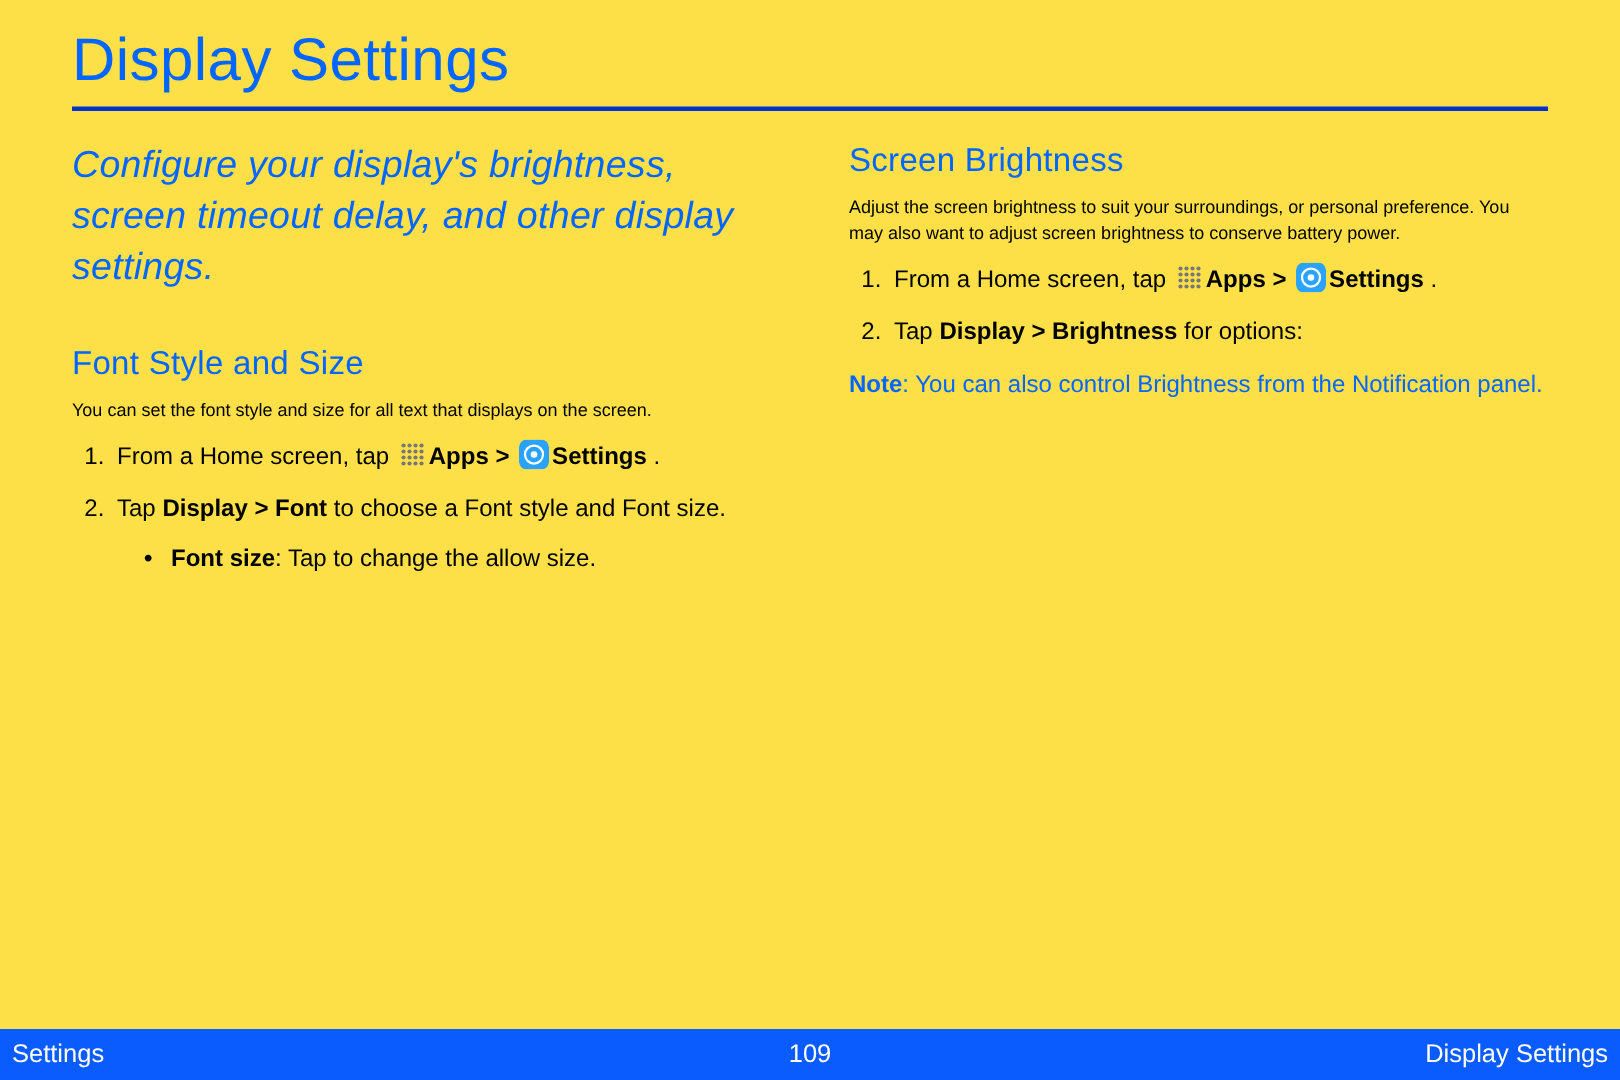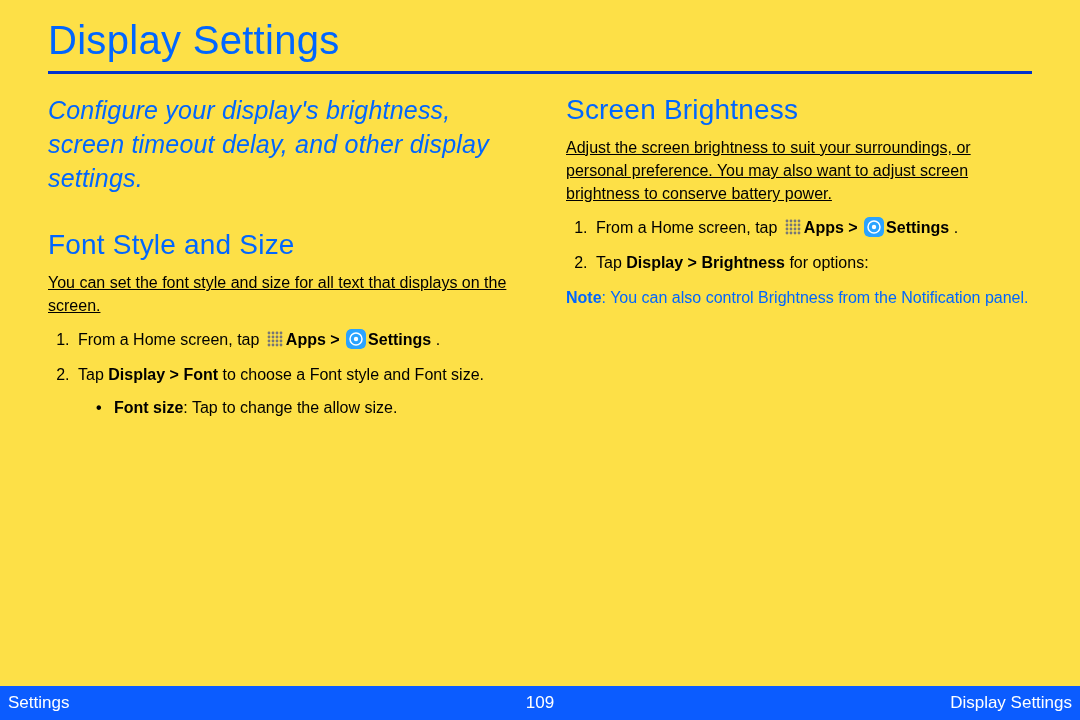--- a/index.html
+++ b/index.html
@@ -13,24 +13,24 @@
     padding-bottom: 8px;
   }
   .rule { height: 3px; background: #0033cc; margin-bottom: 20px; }
   .cols { display: flex; gap: 52px; }
   .col { flex: 1; }
   .intro {
     font-style: italic; color: #0066ff; font-size: 25px; font-weight: 300;
     line-height: 1.35; margin-bottom: 34px; letter-spacing: 0.2px;
   }
   .h2 {
-    color: #0066ff; font-size: 28px; font-weight: 400; margin-bottom: 10px;
+    color: #0066ff; font-size: 22px; font-weight: 400; margin-bottom: 10px;
     letter-spacing: 0.2px;
   }
-  .body { font-size: 16px; line-height: 1.45; margin-bottom: 10px; text-decoration: underline; }
+  .body { font-size: 12px; line-height: 1.45; margin-bottom: 10px; }
   ol.steps { list-style: decimal; padding-left: 26px; font-size: 16px; line-height: 1.45; }
   ol.steps > li { margin-bottom: 12px; padding-left: 4px; }
   ul.bul1 { list-style: none; padding-left: 18px; margin-top: 10px; font-size: 16px; }
   ul.bul1 > li { position: relative; margin-bottom: 12px; padding-left: 18px; line-height:1.45; }
   ul.bul1 > li::before { content: "•"; position: absolute; left: 0; font-weight: bold; }
   ul.bul2 { list-style: none; padding-left: 18px; margin-top: 10px; }
   ul.bul2 > li { position: relative; padding-left: 18px; margin-bottom: 10px; line-height:1.45;}
   ul.bul2 > li::before { content: "–"; position: absolute; left: 0; font-weight: bold; }
   .b { font-weight: bold; }
   .note { color: #0066ff; font-size: 16px; margin-top: 8px; line-height:1.45;}

